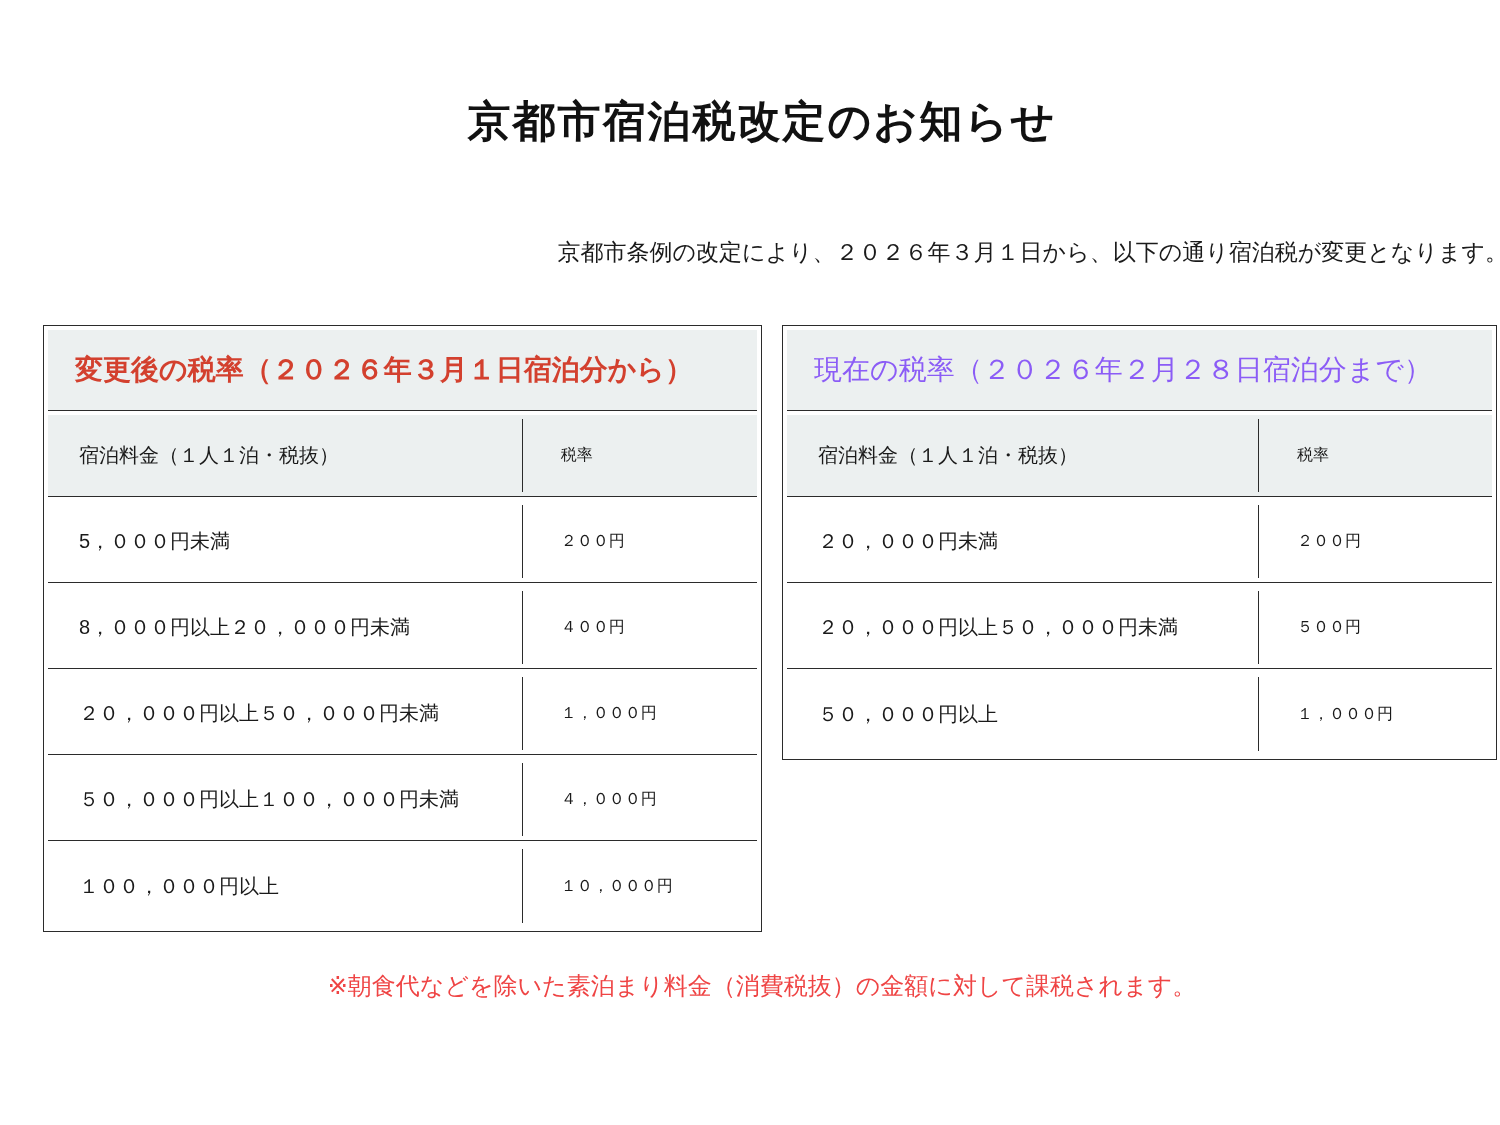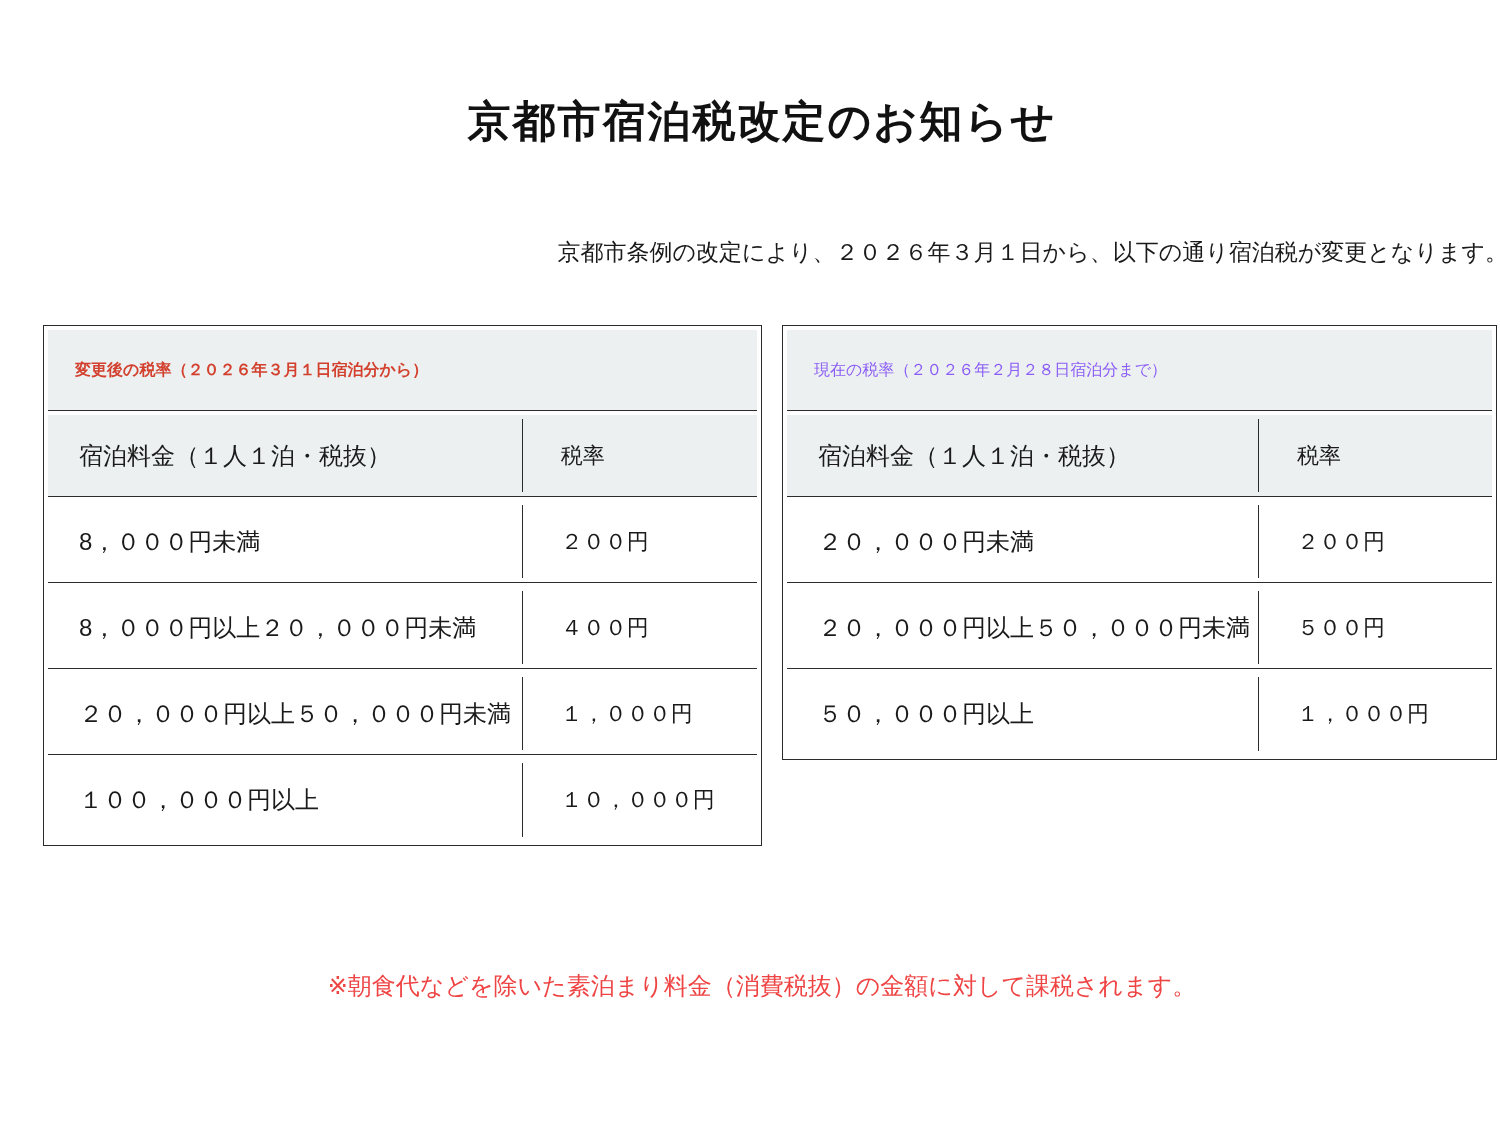--- a/index.html
+++ b/index.html
@@ -54,49 +54,49 @@
   }
   .tbl-left  { width: 727px; }
   .tbl-right { width: 723px; }
 
   .tbl-title-row {
     height: 81px;
     background: #ecf0f0;
     display: flex;
     align-items: center;
     padding-left: 27px;
-    font-size: 16px;
+    font-size: 28px;
     border-bottom: 1.5px solid #2b2b2b;
   }
   .tbl-left .tbl-title-row  { color: #d3402e; font-weight: bold; }
   .tbl-right .tbl-title-row { color: #8b5cf6; font-weight: normal; }
 
   .tbl-row {
     display: flex;
     height: 82px;
     border-bottom: 1.5px solid #2b2b2b;
   }
   .tbl-row:last-child { border-bottom: none; }
 
   .tbl-header-row { background: #ecf0f0; }
 
   .cell-price {
     flex: 0 0 66.4%;
     border-right: 1.5px solid #2b2b2b;
     display: flex;
     align-items: center;
     padding-left: 27px;
-    font-size: 24px;
+    font-size: 20px;
   }
   .cell-tax {
     flex: 1 1 auto;
     display: flex;
     align-items: center;
     padding-left: 30px;
-    font-size: 22px;
+    font-size: 16px;
   }
 
   .footnote {
     position: absolute;
     top: 955px;
     left: 0;
     width: 100%;
     text-align: center;
     font-size: 24px;
     line-height: 30px;
@@ -116,30 +116,34 @@
 
     <div class="tbl tbl-left">
       <div class="tbl-title-row">変更後の税率（２０２６年３月１日宿泊分から）</div>
 
       <div class="tbl-row tbl-header-row">
         <div class="cell-price">宿泊料金（１人１泊・税抜）</div>
         <div class="cell-tax">税率</div>
       </div>
 
       <div class="tbl-row">
-        <div class="cell-price">8，０００円未満</div>
+        <div class="cell-price">5，０００円未満</div>
         <div class="cell-tax">２００円</div>
       </div>
       <div class="tbl-row">
         <div class="cell-price">8，０００円以上２０，０００円未満</div>
         <div class="cell-tax">４００円</div>
       </div>
       <div class="tbl-row">
         <div class="cell-price">２０，０００円以上５０，０００円未満</div>
         <div class="cell-tax">１，０００円</div>
+      </div>
+      <div class="tbl-row">
+        <div class="cell-price">５０，０００円以上１００，０００円未満</div>
+        <div class="cell-tax">４，０００円</div>
       </div>
       <div class="tbl-row">
         <div class="cell-price">１００，０００円以上</div>
         <div class="cell-tax">１０，０００円</div>
       </div>
     </div>
 
     <div class="tbl tbl-right">
       <div class="tbl-title-row">現在の税率（２０２６年２月２８日宿泊分まで）</div>
 

